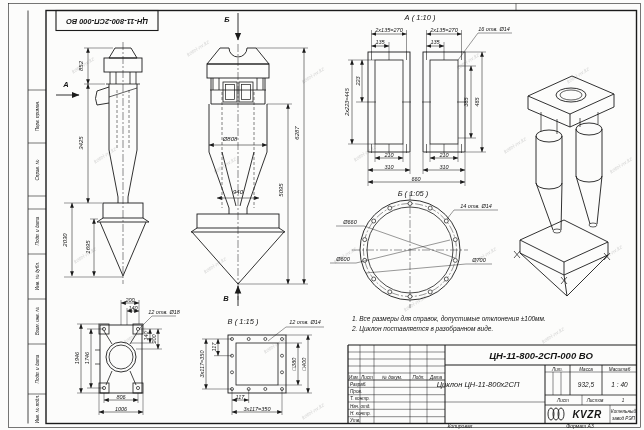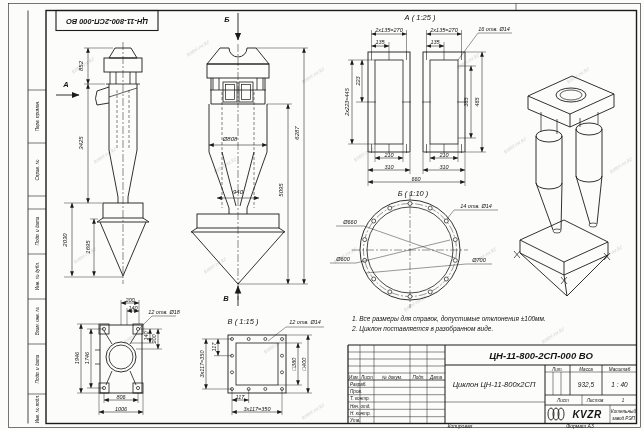--- a/index.html
+++ b/index.html
@@ -306,37 +306,37 @@
   <span class="lbl r" style="left:65px;top:240px">2030</span>
   <span class="lbl r" style="left:88px;top:247px">1695</span>
 
   <span class="lbl c s8 b" style="left:227px;top:19px">Б</span>
   <span class="lbl c s8 b" style="left:226px;top:298px">В</span>
   <span class="lbl c" style="left:230px;top:139px">Ø808</span>
   <span class="lbl c" style="left:238px;top:192px">940</span>
   <span class="lbl r" style="left:297px;top:133px">6287</span>
   <span class="lbl r" style="left:281px;top:190px">5095</span>
 
-  <span class="lbl c s8" style="left:420px;top:17px">А ( 1:25 )</span>
+  <span class="lbl c s8" style="left:420px;top:17px">А ( 1:10 )</span>
   <span class="lbl c s55" style="left:389px;top:30px">2x135=270</span>
   <span class="lbl c s55" style="left:444px;top:30px">2x135=270</span>
   <span class="lbl c s55" style="left:380px;top:42px">135</span>
   <span class="lbl c s55" style="left:435px;top:42px">135</span>
   <span class="lbl c s55" style="left:494px;top:29px">16 отв. Ø14</span>
   <span class="lbl r s55" style="left:358px;top:81px">223</span>
   <span class="lbl r s55" style="left:347px;top:102px">2x223=445</span>
   <span class="lbl r s55" style="left:466px;top:102px">385</span>
   <span class="lbl r s55" style="left:477px;top:102px">485</span>
   <span class="lbl c s55" style="left:389px;top:154.5px">210</span>
   <span class="lbl c s55" style="left:444px;top:154.5px">210</span>
   <span class="lbl c s55" style="left:389px;top:166.5px">310</span>
   <span class="lbl c s55" style="left:444px;top:166.5px">310</span>
   <span class="lbl c s55" style="left:416px;top:178.5px">660</span>
 
-  <span class="lbl c s8" style="left:413px;top:193px">Б ( 1:10 )</span>
+  <span class="lbl c s8" style="left:413px;top:193px">Б ( 1:05 )</span>
   <span class="lbl c s55" style="left:476px;top:206px">14 отв. Ø14</span>
   <span class="lbl c s55" style="left:350px;top:222px">Ø660</span>
   <span class="lbl c s55" style="left:343px;top:259px">Ø600</span>
   <span class="lbl c s55" style="left:479px;top:260px">Ø700</span>
 
   <span class="lbl c s8" style="left:243px;top:321px">В ( 1:15 )</span>
   <span class="lbl c s55" style="left:305px;top:322px">12 отв. Ø14</span>
   <span class="lbl r s55" style="left:214px;top:347px">117</span>
   <span class="lbl r s55" style="left:202px;top:364px">3x117=350</span>
   <span class="lbl r s55" style="left:294px;top:364px">□380</span>
@@ -351,21 +351,21 @@
   <span class="lbl r s55" style="left:154px;top:339px">200</span>
   <span class="lbl r s55" style="left:77px;top:358px">1946</span>
   <span class="lbl r s55" style="left:87px;top:358px">1746</span>
   <span class="lbl c s55" style="left:121px;top:397px">806</span>
   <span class="lbl c s55" style="left:121px;top:409px">1006</span>
 
   <span class="lbl lft s65" style="left:352px;top:318px">1. Все размеры для справок, допустимые отклонения ±100мм.</span>
   <span class="lbl lft s65" style="left:352px;top:328px">2. Циклон поставляется в разобранном виде.</span>
 
   <span class="lbl c s95 b" style="left:541px;top:355px">ЦН-11-800-2СП-000 ВО</span>
-  <span class="lbl c s8" style="left:494px;top:384px">Циклон ЦН-11-800х2СП</span>
+  <span class="lbl c s8" style="left:478px;top:384px">Циклон ЦН-11-800х2СП</span>
   <span class="lbl c s45" style="left:354px;top:376.5px">Изм.</span>
   <span class="lbl c s45" style="left:367px;top:376.5px">Лист</span>
   <span class="lbl c s45" style="left:392px;top:376.5px">№ докум.</span>
   <span class="lbl c s45" style="left:418.5px;top:376.5px">Подп.</span>
   <span class="lbl c s45" style="left:436px;top:376.5px">Дата</span>
   <span class="lbl lft s45" style="left:350px;top:383.6px">Разраб.</span>
   <span class="lbl lft s45" style="left:350px;top:391px">Пров.</span>
   <span class="lbl lft s45" style="left:350px;top:398.3px">Т. контр.</span>
   <span class="lbl lft s45" style="left:350px;top:405.6px">Нач. отд.</span>
   <span class="lbl lft s45" style="left:350px;top:412.9px">Н. контр.</span>

